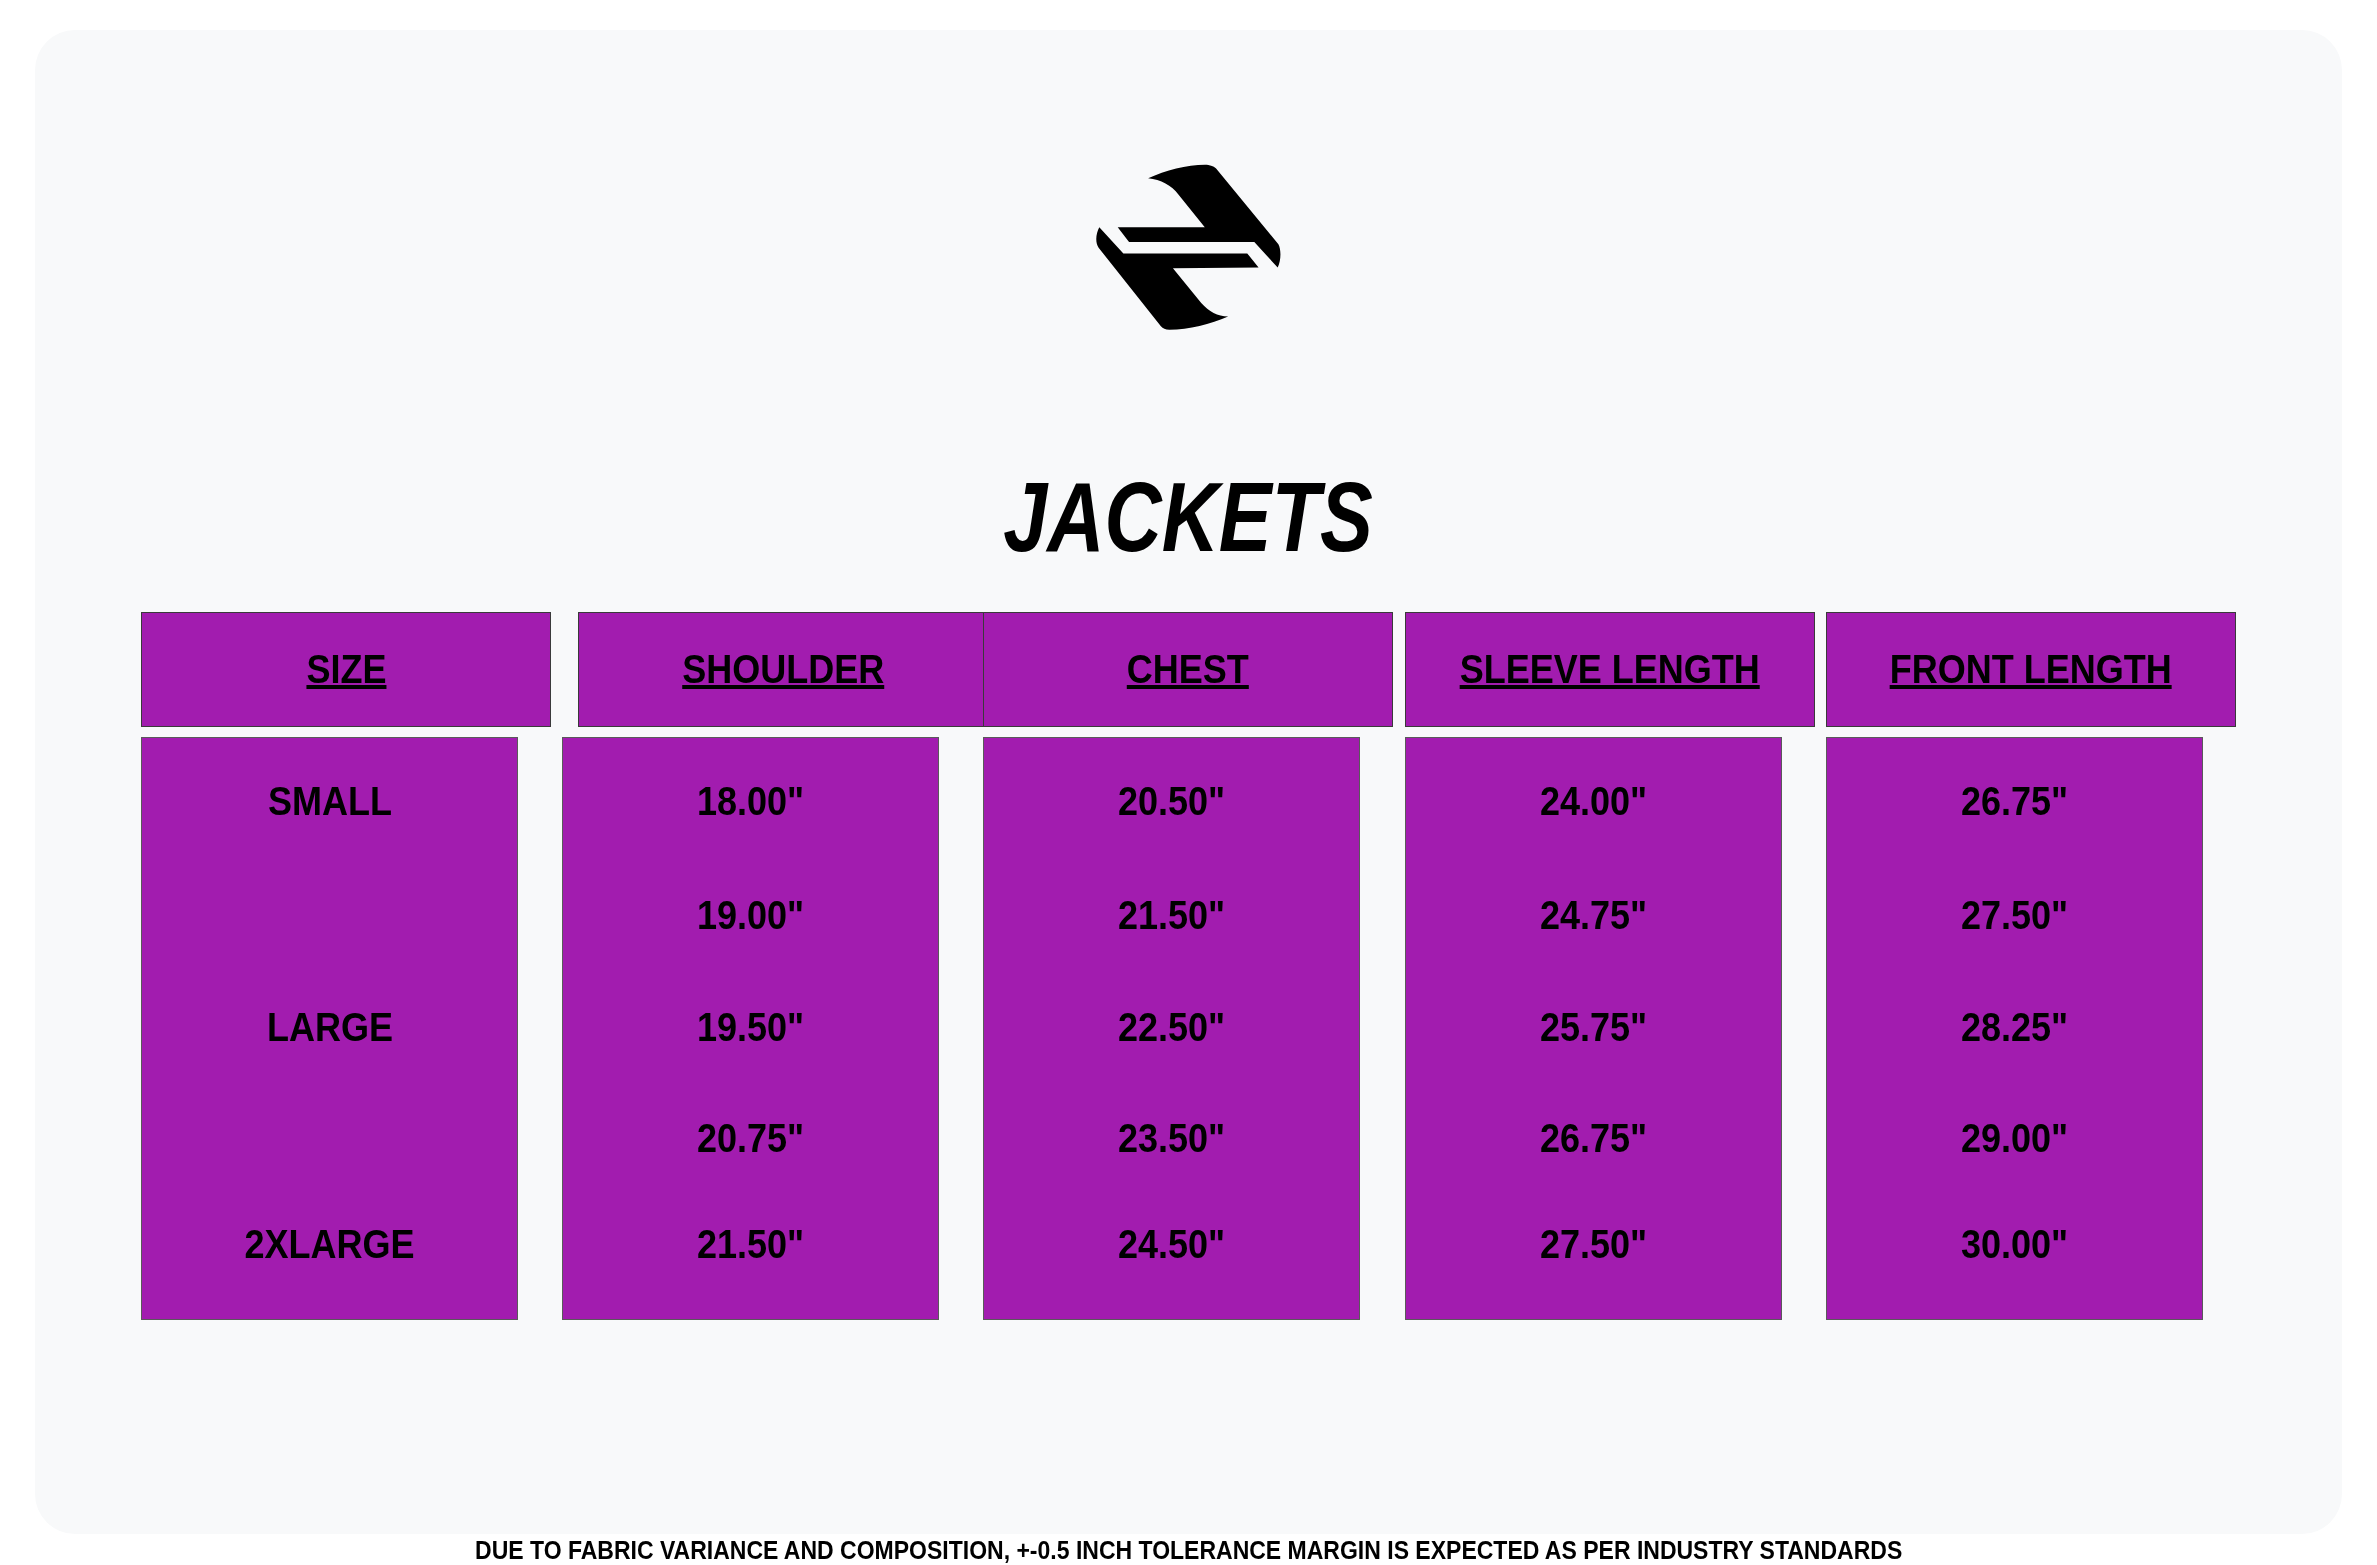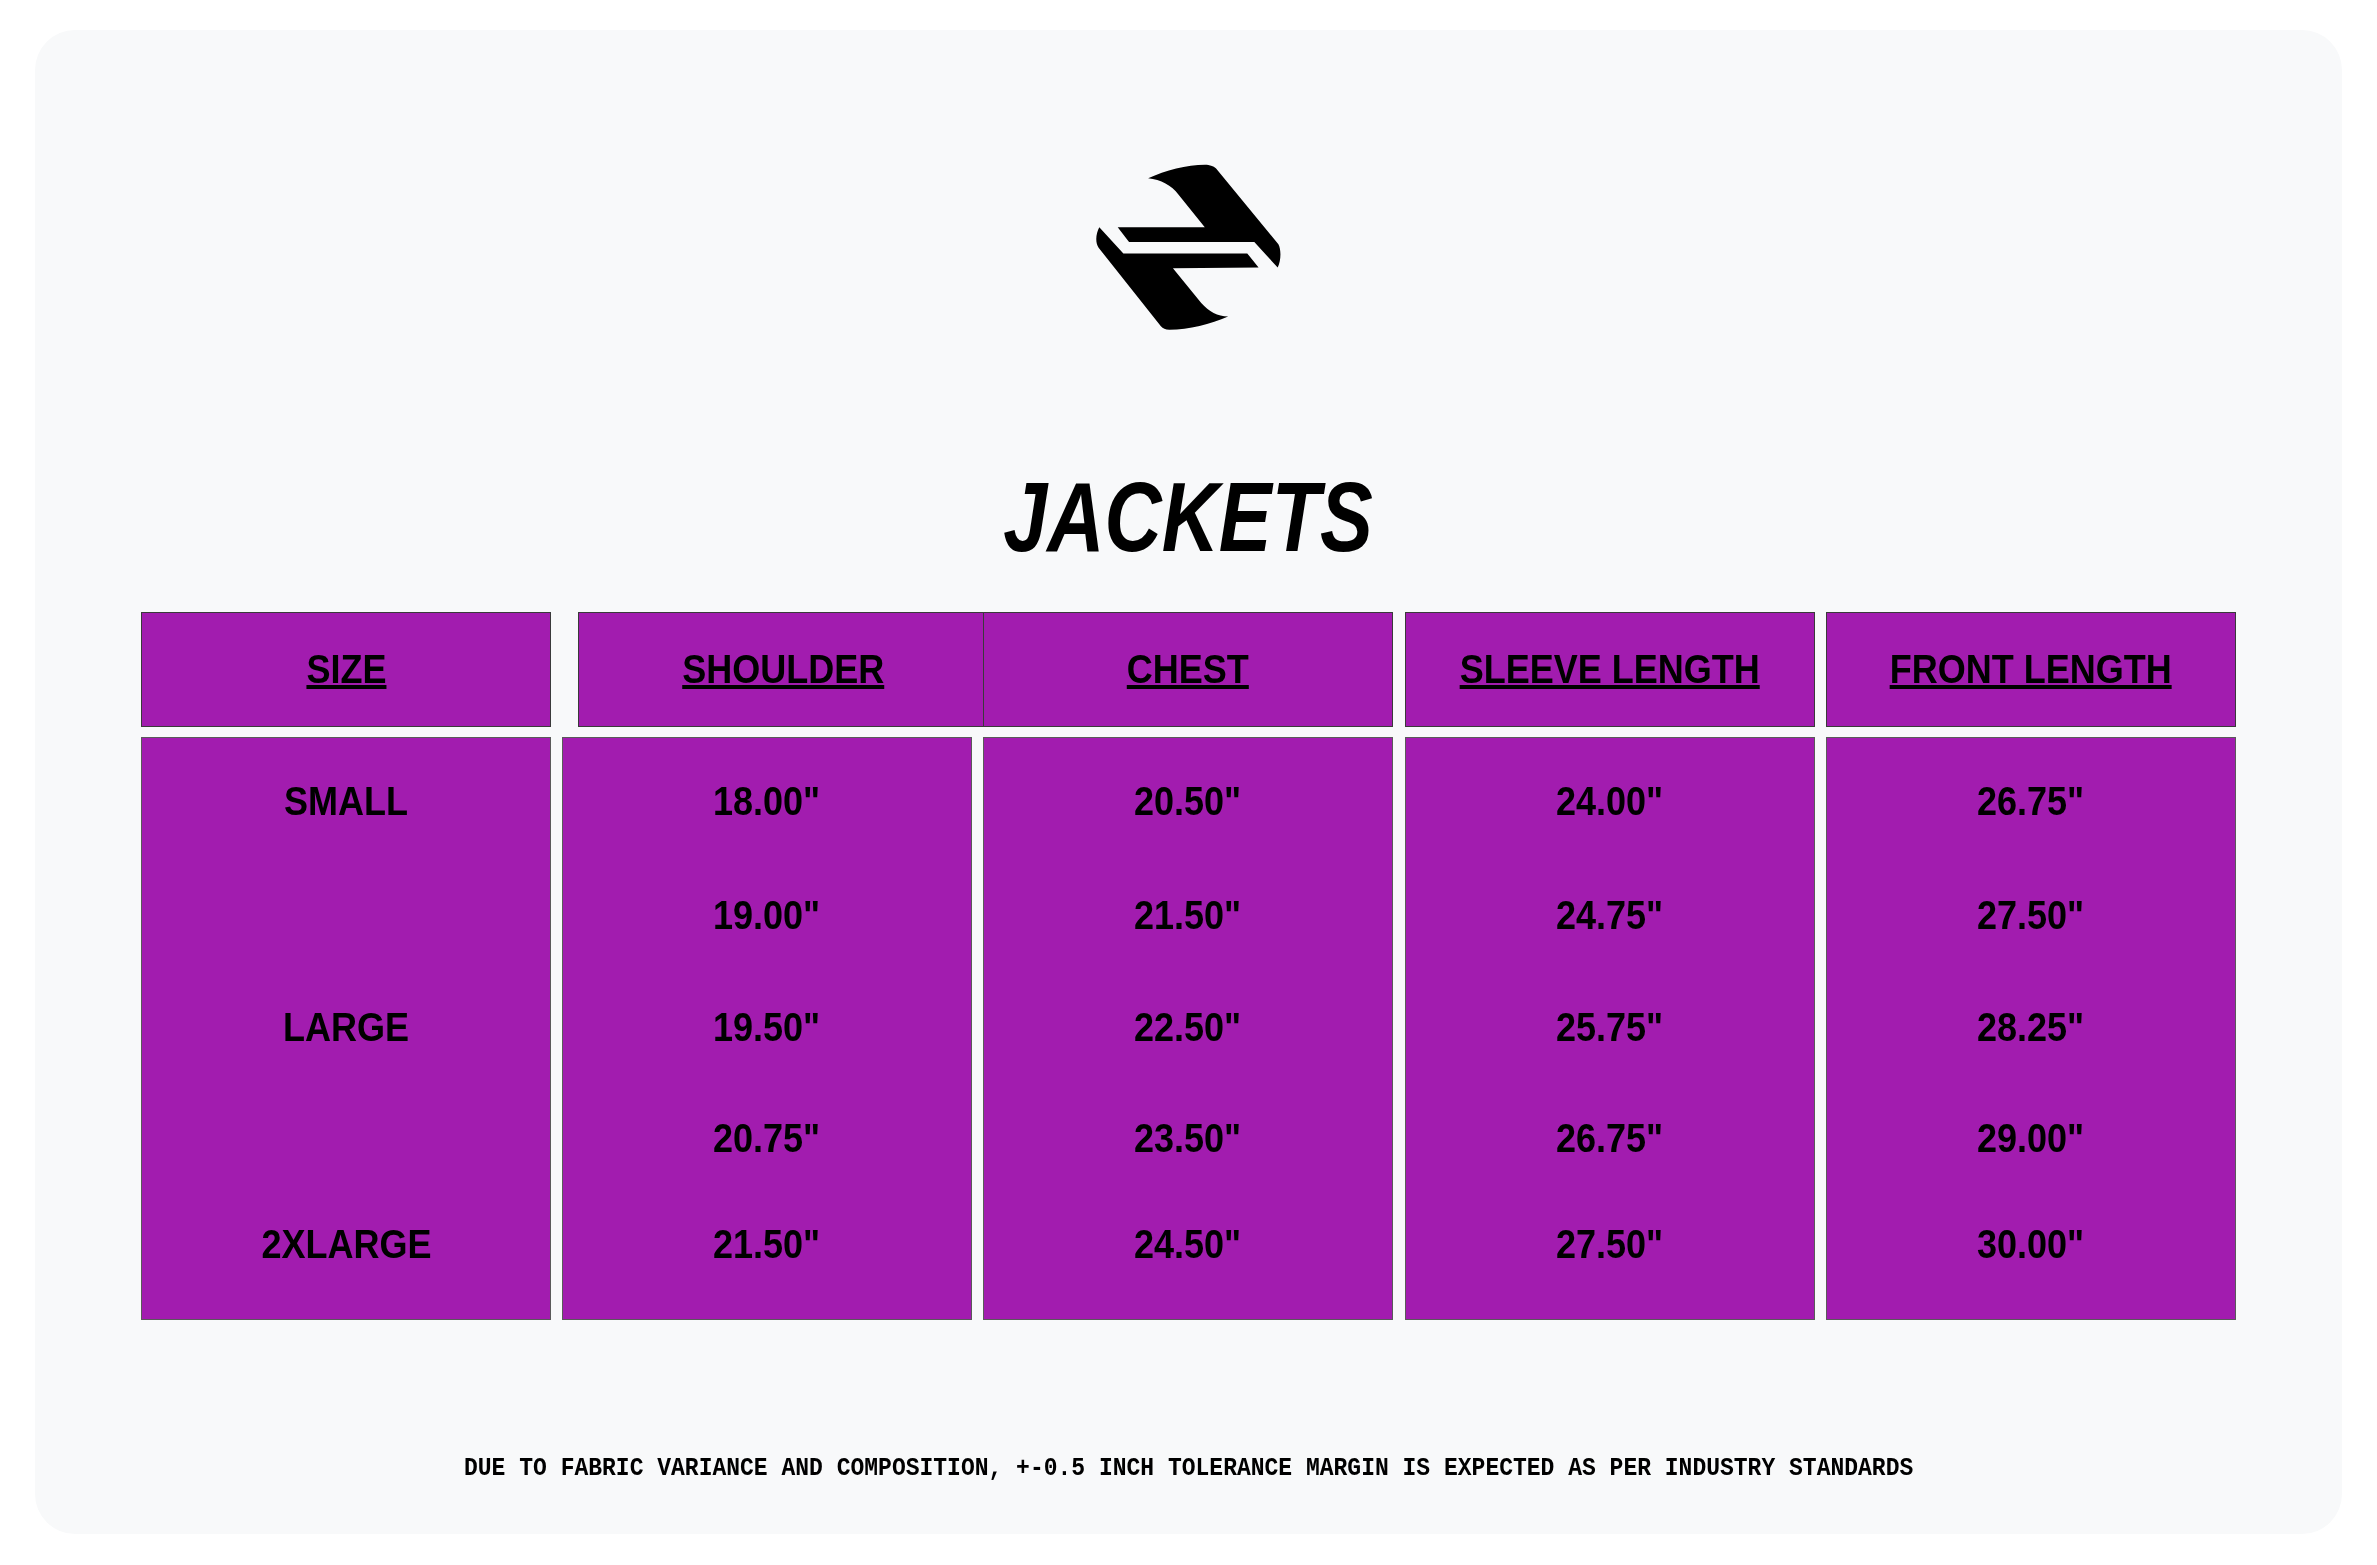--- a/index.html
+++ b/index.html
@@ -62,21 +62,21 @@
     top: 612px;
     height: 115px;
     width: 410px;
     display: flex;
     align-items: center;
     justify-content: center;
   }
   .body-col {
     top: 737px;
     height: 583px;
-    width: 410px;
+    width: 377px;
     border-color: #5a5a5a;
     padding-left: 45px;
   }
   .txt {
     font-weight: bold;
     font-size: 40px;
     white-space: nowrap;
     display: inline-block;
     transform: scaleX(0.9);
     transform-origin: center;
@@ -86,28 +86,27 @@
     left: 0;
     width: 100%;
     height: 57px;
     line-height: 57px;
     text-align: center;
   }
   .footer {
     position: absolute;
     left: 0;
     width: 2377px;
-    top: 1453px;
+    top: 1535px;
     height: 31px;
     line-height: 31px;
     text-align: center;
     font-weight: bold;
     font-size: 25px;
     white-space: nowrap;
-    font-family: Liberation Mono, monospace;
   }
   .footer span {
     display: inline-block;
     transform: scaleX(0.92);
     transform-origin: center;
   }
 </style>
 </head>
 <body>
 

